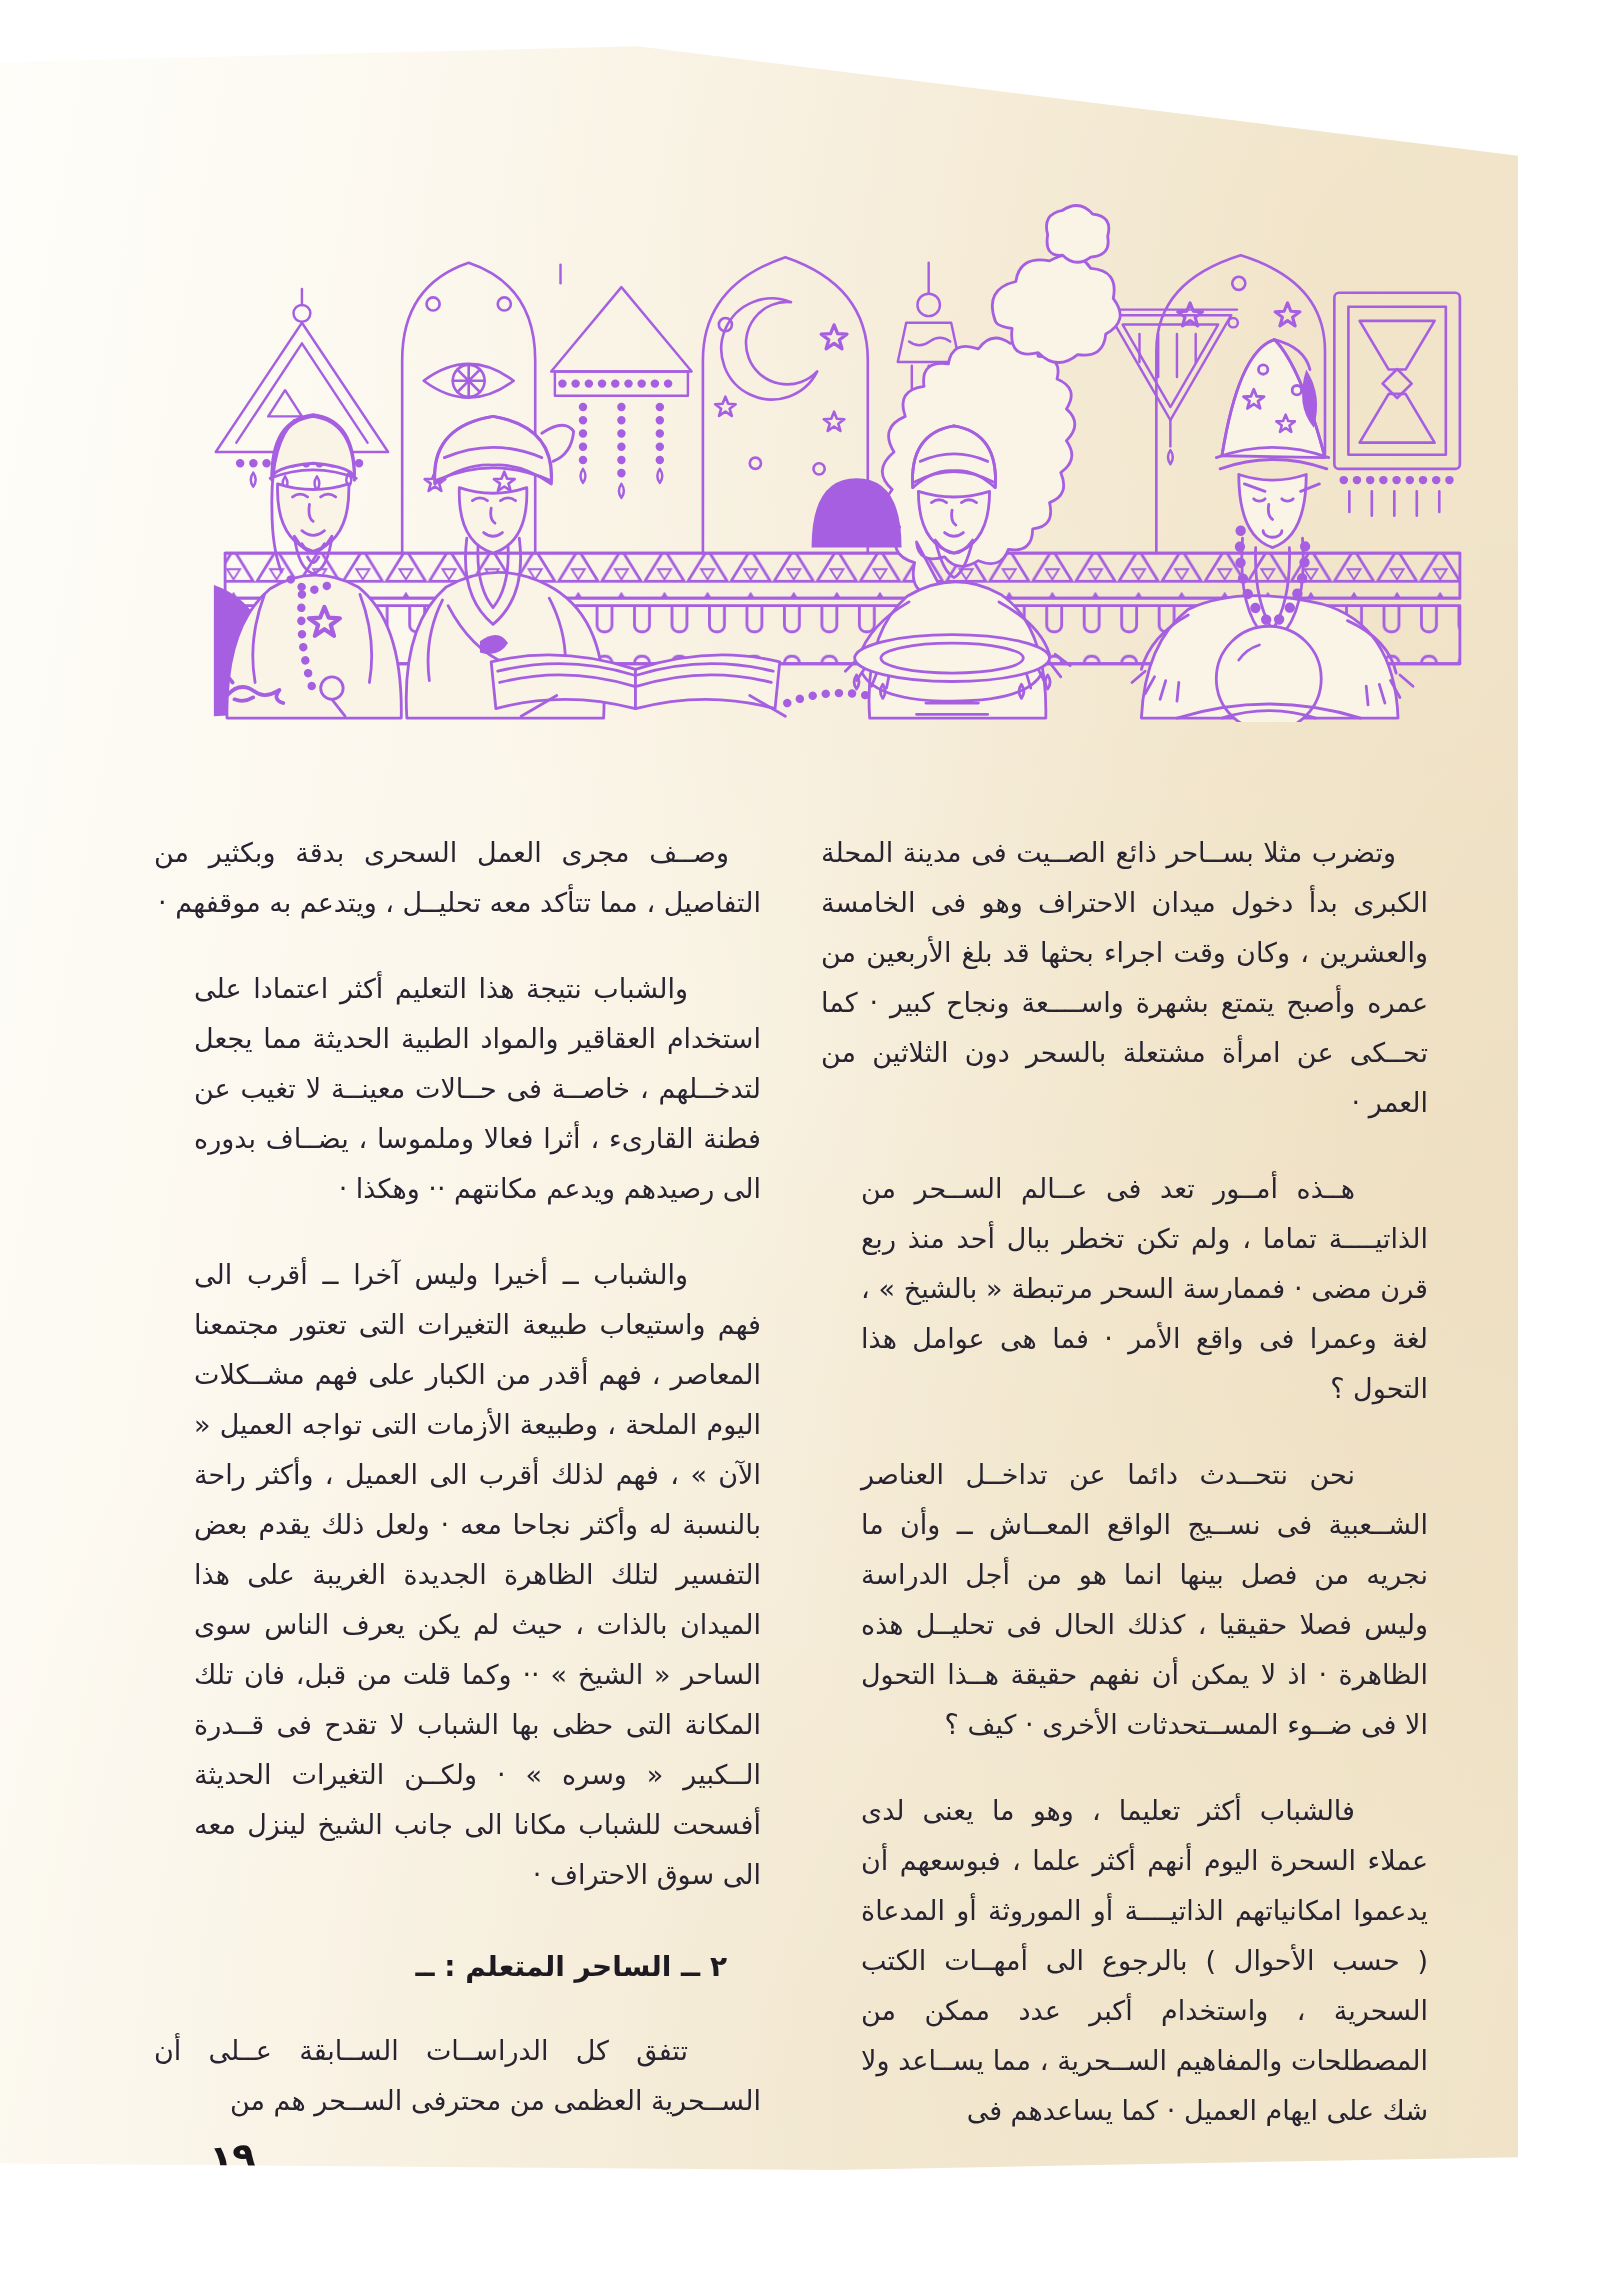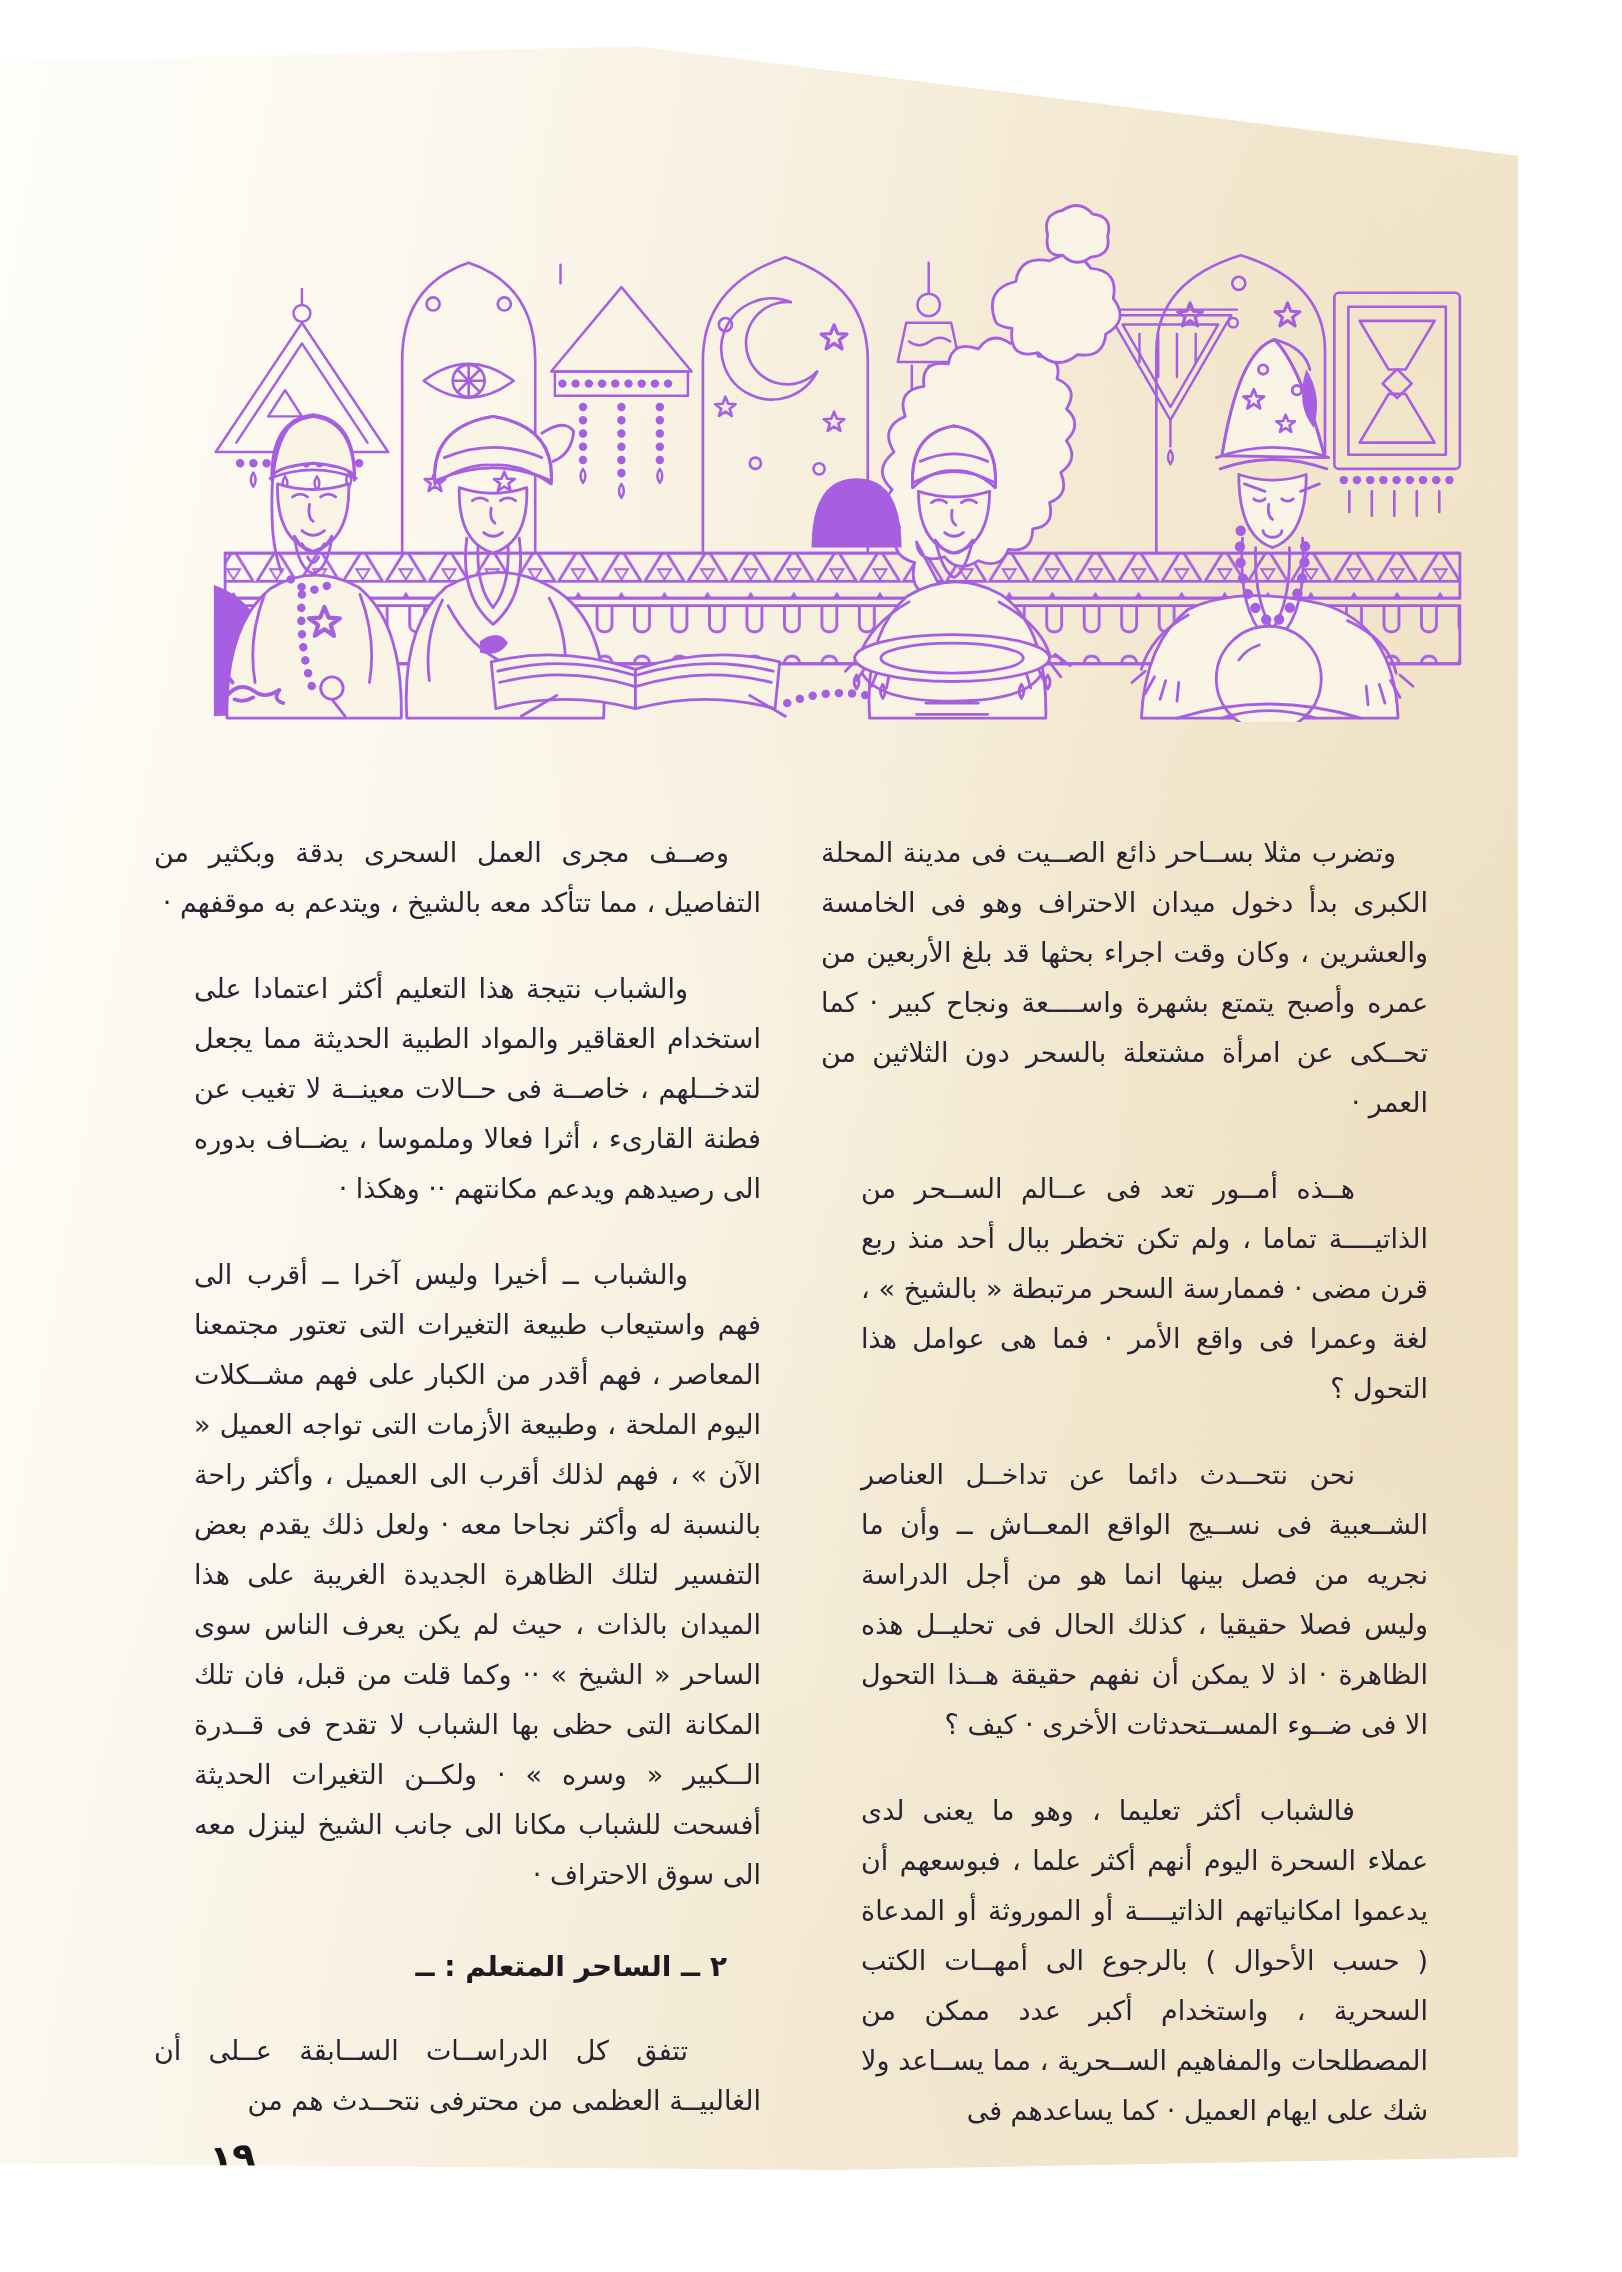--- a/index.html
+++ b/index.html
@@ -263,23 +263,23 @@
   </svg>
 
   <div class="text-area" dir="rtl">
     <div class="col">
       <p class="para ind-sm">وتضرب مثلا بســاحر ذائع الصــيت فى مدينة المحلة الكبرى بدأ دخول ميدان الاحتراف وهو فى الخامسة والعشرين ، وكان وقت اجراء بحثها قد بلغ الأربعين من عمره وأصبح يتمتع بشهرة واســــعة ونجاح كبير · كما تحــكى عن امرأة مشتعلة بالسحر دون الثلاثين من العمر ·</p>
       <p class="para gap-before">هــذه أمــور تعد فى عــالم الســحر من الذاتيــــة تماما ، ولم تكن تخطر ببال أحد منذ ربع قرن مضى · فممارسة السحر مرتبطة « بالشيخ » ، لغة وعمرا فى واقع الأمر · فما هى عوامل هذا التحول ؟</p>
       <p class="para gap-before">نحن نتحــدث دائما عن تداخــل العناصر الشــعبية فى نســيج الواقع المعــاش ــ وأن ما نجريه من فصل بينها انما هو من أجل الدراسة وليس فصلا حقيقيا ، كذلك الحال فى تحليــل هذه الظاهرة · اذ لا يمكن أن نفهم حقيقة هــذا التحول الا فى ضــوء المســتحدثات الأخرى · كيف ؟</p>
       <p class="para gap-before">فالشباب أكثر تعليما ، وهو ما يعنى لدى عملاء السحرة اليوم أنهم أكثر علما ، فبوسعهم أن يدعموا امكانياتهم الذاتيــــة أو الموروثة أو المدعاة ( حسب الأحوال ) بالرجوع الى أمهــات الكتب السحرية ، واستخدام أكبر عدد ممكن من المصطلحات والمفاهيم الســحرية ، مما يســاعد ولا شك على ايهام العميل · كما يساعدهم فى</p>
     </div>
     <div class="col">
-      <p class="para ind-sm">وصــف مجرى العمل السحرى بدقة وبكثير من التفاصيل ، مما تتأكد معه بالشيخ ، ويتدعم به موقفهم ·</p>
+      <p class="para ind-sm">وصــف مجرى العمل السحرى بدقة وبكثير من التفاصيل ، مما تتأكد معه تحليــل ، ويتدعم به موقفهم ·</p>
       <p class="para gap-before">والشباب نتيجة هذا التعليم أكثر اعتمادا على استخدام العقاقير والمواد الطبية الحديثة مما يجعل لتدخــلهم ، خاصــة فى حــالات معينــة لا تغيب عن فطنة القارىء ، أثرا فعالا وملموسا ، يضــاف بدوره الى رصيدهم ويدعم مكانتهم ·· وهكذا ·</p>
       <p class="para gap-before">والشباب ــ أخيرا وليس آخرا ــ أقرب الى فهم واستيعاب طبيعة التغيرات التى تعتور مجتمعنا المعاصر ، فهم أقدر من الكبار على فهم مشــكلات اليوم الملحة ، وطبيعة الأزمات التى تواجه العميل « الآن » ، فهم لذلك أقرب الى العميل ، وأكثر راحة بالنسبة له وأكثر نجاحا معه · ولعل ذلك يقدم بعض التفسير لتلك الظاهرة الجديدة الغريبة على هذا الميدان بالذات ، حيث لم يكن يعرف الناس سوى الساحر « الشيخ » ·· وكما قلت من قبل، فان تلك المكانة التى حظى بها الشباب لا تقدح فى قــدرة الــكبير « وسره » · ولكــن التغيرات الحديثة أفسحت للشباب مكانا الى جانب الشيخ لينزل معه الى سوق الاحتراف ·</p>
       <h3 class="section-heading">٢ ــ الساحر المتعلم : ــ</h3>
-      <p class="para">تتفق كل الدراســات الســابقة عــلى أن الغالبيــة العظمى من محترفى نتحــدث هم من</p>
+      <p class="para">تتفق كل الدراســات الســابقة عــلى أن الســحرية العظمى من محترفى الســحر هم من</p>
     </div>
   </div>
 
   <div class="page-number">١٩</div>
 </div>
 
 
 </body></html>

